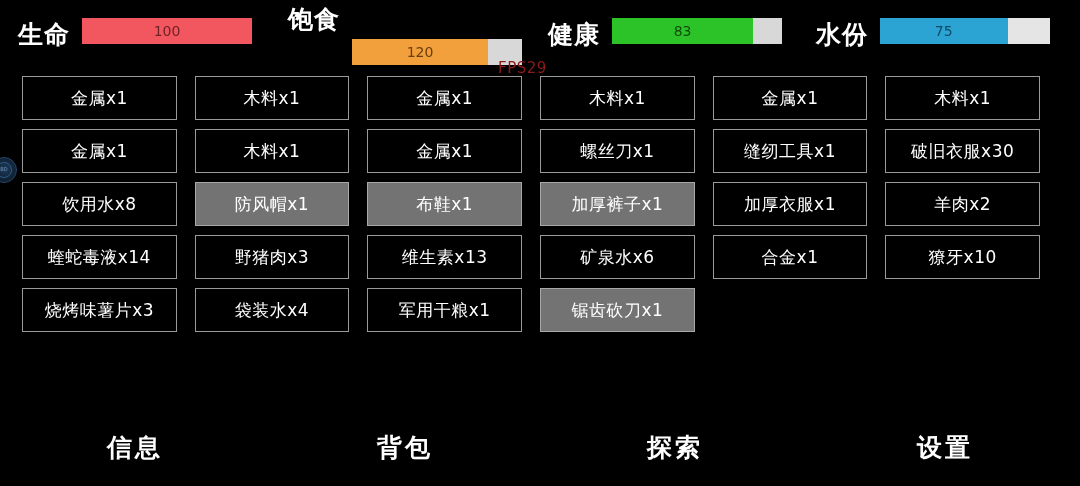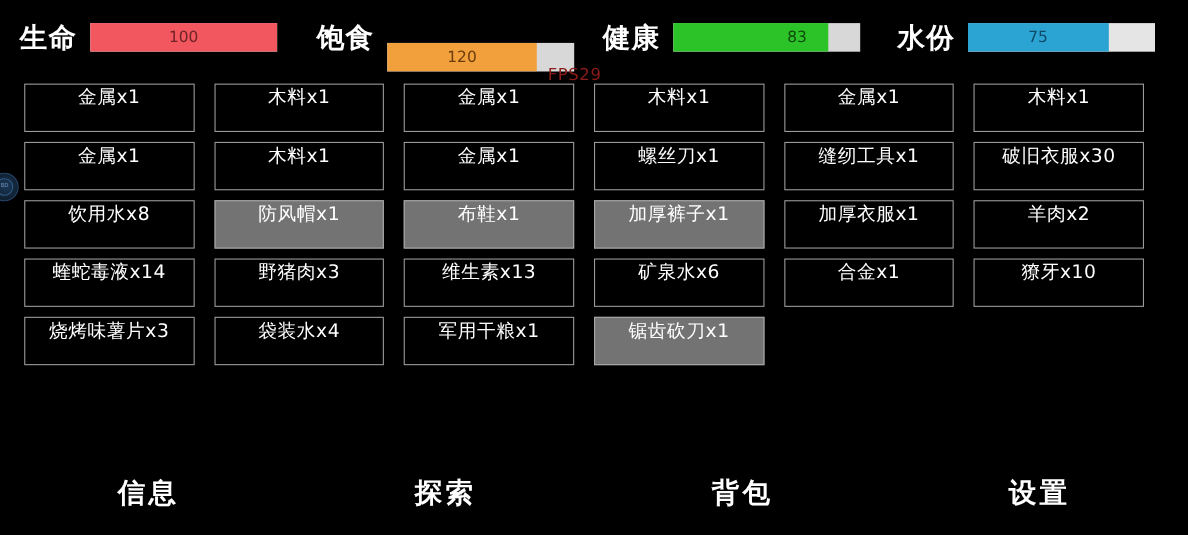--- a/index.html
+++ b/index.html
@@ -19,21 +19,21 @@
   
   #status-bar {
     display: flex;
     align-items: center;
     height: 62px;
     padding: 6px 18px 0 18px;
     box-sizing: border-box;
   }
   .stat {
     display: flex;
-    align-items: center;
+    align-items: flex-start;
     flex: 0 0 auto;
   }
   .stat-label {
     font-size: 25px;
     font-weight: bold;
     letter-spacing: 1px;
     color: #ffffff;
     margin-right: 12px;
     white-space: nowrap;
   }
@@ -123,21 +123,21 @@
   }
   .inv-cell {
     width: 155px;
     height: 44px;
     margin-right: 18px;
     box-sizing: border-box;
     border: 1px solid #9a9a9a;
     background: #000000;
     color: #ffffff;
     display: flex;
-    align-items: flex-start;
+    align-items: center;
     justify-content: center;
     font-size: 17px;
     letter-spacing: 0.5px;
     white-space: nowrap;
   }
   .inv-cell.empty {
     border: none;
     background: transparent;
   }
   .inv-cell.equipped {
@@ -182,21 +182,21 @@
     <div class="stat-track" style="background: rgb(216, 216, 216); margin-top: 36px;">
       <div class="stat-fill" style="width: 80%; background: rgb(242, 160, 60);"></div>
       <div class="stat-value" style="width: 80%; color: rgb(107, 60, 12);">120</div>
     </div>
   </div>
   <div class="gap-b"></div>
   <div class="stat">
     <div class="stat-label">健康</div>
     <div class="stat-track" style="background: rgb(216, 216, 216);">
       <div class="stat-fill" style="width: 83%; background: rgb(44, 195, 40);"></div>
-      <div class="stat-value" style="width: 83%; color: rgb(15, 74, 12); padding-left: 42px;">83</div>
+      <div class="stat-value" style="width: 83%; color: rgb(15, 74, 12);">83</div>
     </div>
   </div>
   <div class="gap-c"></div>
   <div class="stat">
     <div class="stat-label">水份</div>
     <div class="stat-track" style="background: #e5e5e5;">
       <div class="stat-fill" style="width: 75%; background: rgb(43, 164, 212);"></div>
       <div class="stat-value" style="width: 75%; color: rgb(15, 74, 102);">75</div>
     </div>
   </div>
@@ -303,16 +303,16 @@
       <div class="inv-cell equipped">
         <span>锯齿砍刀x1</span>
       </div>
       <div class="inv-cell empty"></div>
       <div class="inv-cell empty"></div>
     </div>
   </div>
 
 <div id="bottom-nav">
   <div class="nav-item">信息</div>
+  <div class="nav-item">背包</div>
   <div class="nav-item">探索</div>
-  <div class="nav-item">背包</div>
   <div class="nav-item">设置</div>
 </div>
 
 </body></html>

